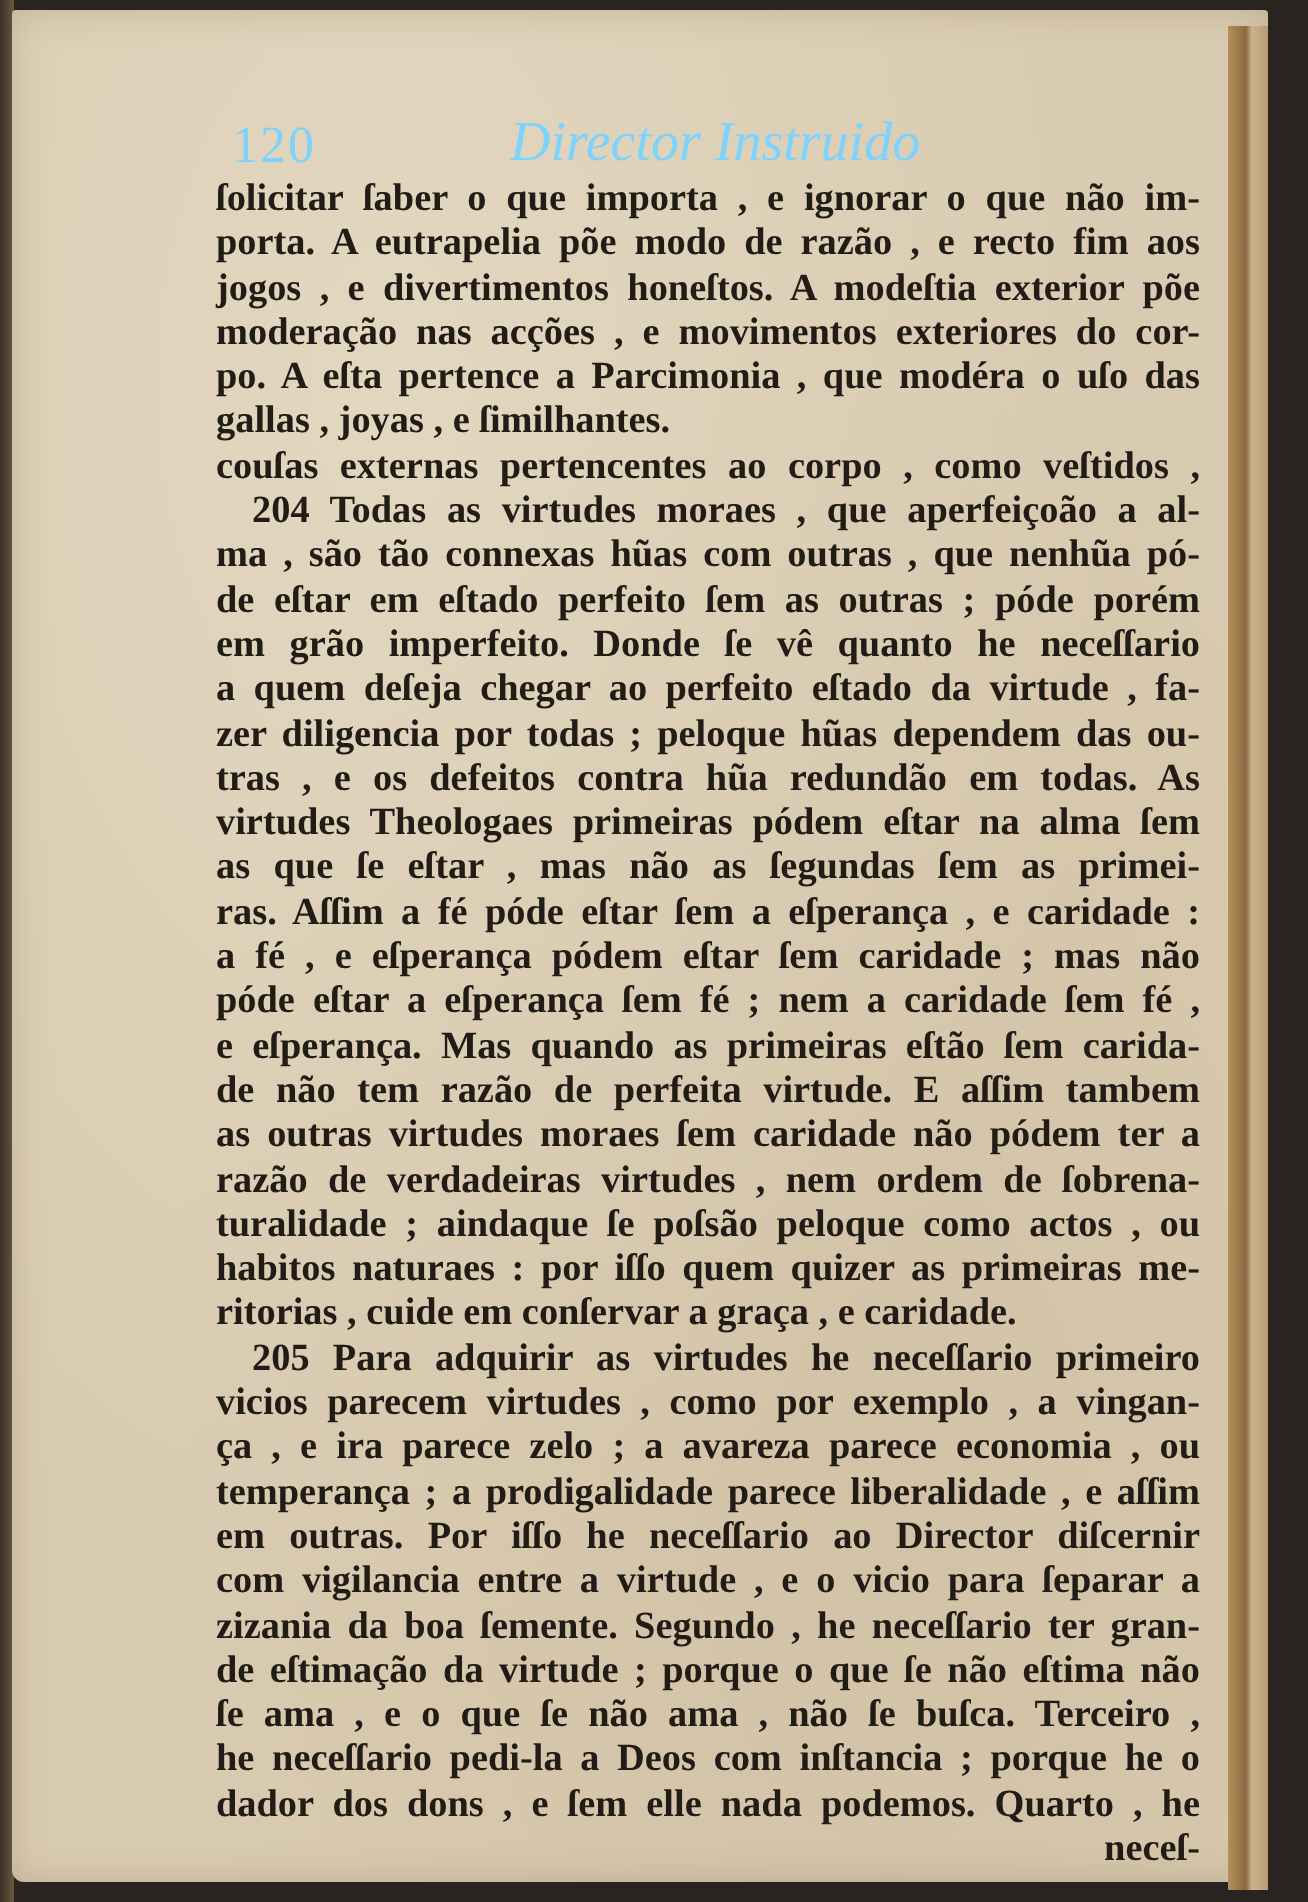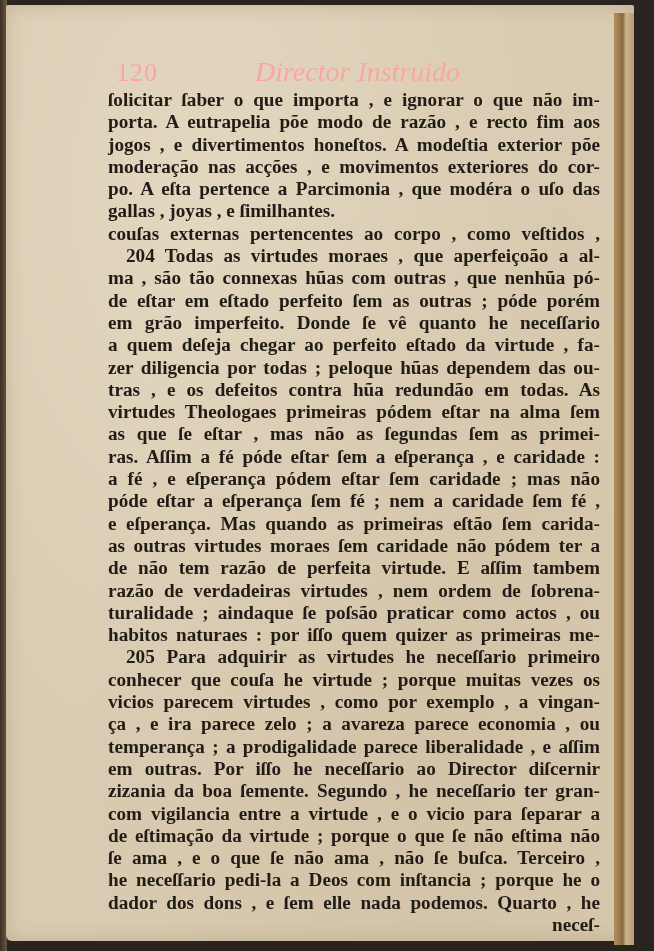--- a/index.html
+++ b/index.html
@@ -20,21 +20,21 @@
   .page-edge {
     position: absolute; right: 0; top: 8px; width: 20px; height: 932px;
     background: linear-gradient(to right, #b48f5c, #8a6a42 45%, #cbb58e 60%, #b89a70);
   }
   .left-edge {
     position: absolute; left: 0; top: 0; width: 7px; height: 951px;
     background: linear-gradient(to right, #3a2f26, #6b5740);
   }
   .header {
     position: absolute; left: 108px; top: 58px; width: 420px; height: 36px;
-    color: #fca5a5;
+    color: #7dd3fc;
   }
   .page-number {
     position: absolute; left: 8px; top: 0; font-size: 26px; letter-spacing: 1px;
   }
   .running-title {
     position: absolute; left: 147px; top: -2px; font-size: 28px; font-style: italic; font-family: Liberation Serif, serif;
   }
   .text-block {
     position: absolute; left: 108px; top: 89px; width: 492px;
     color: #221c16; font-size: 19.2px; line-height: 22.3px;
@@ -74,31 +74,31 @@
   <div class="line">em grão imperfeito. Donde ſe vê quanto he neceſſario</div>
   <div class="line">a quem deſeja chegar ao perfeito eſtado da virtude , fa-</div>
   <div class="line">zer diligencia por todas ; peloque hũas dependem das ou-</div>
   <div class="line">tras , e os defeitos contra hũa redundão em todas. As</div>
   <div class="line">virtudes Theologaes primeiras pódem eſtar na alma ſem</div>
   <div class="line">as que ſe eſtar , mas não as ſegundas ſem as primei-</div>
   <div class="line">ras. Aſſim a fé póde eſtar ſem a eſperança , e caridade :</div>
   <div class="line">a fé , e eſperança pódem eſtar ſem caridade ; mas não</div>
   <div class="line">póde eſtar a eſperança ſem fé ; nem a caridade ſem fé ,</div>
   <div class="line">e eſperança. Mas quando as primeiras eſtão ſem carida-</div>
+  <div class="line">de não tem razão de perfeita virtude. E aſſim tambem</div>
   <div class="line">as outras virtudes moraes ſem caridade não pódem ter a</div>
-  <div class="line">de não tem razão de perfeita virtude. E aſſim tambem</div>
   <div class="line">razão de verdadeiras virtudes , nem ordem de ſobrena-</div>
-  <div class="line">turalidade ; aindaque ſe poſsão praticar como actos , ou</div>
+  <div class="line">turalidade ; aindaque ſe poſsão peloque como actos , ou</div>
   <div class="line">habitos naturaes : por iſſo quem quizer as primeiras me-</div>
+  <div class="line last">ritorias , cuide em conſervar a graça , e caridade.</div>
   <div class="line indent">205 Para adquirir as virtudes he neceſſario primeiro</div>
-  <div class="line">conhecer que couſa he virtude ; porque muitas vezes os</div>
   <div class="line">vicios parecem virtudes , como por exemplo , a vingan-</div>
   <div class="line">ça , e ira parece zelo ; a avareza parece economia , ou</div>
   <div class="line">temperança ; a prodigalidade parece liberalidade , e aſſim</div>
   <div class="line">em outras. Por iſſo he neceſſario ao Director diſcernir</div>
+  <div class="line">com vigilancia entre a virtude , e o vicio para ſeparar a</div>
   <div class="line">zizania da boa ſemente. Segundo , he neceſſario ter gran-</div>
-  <div class="line">com vigilancia entre a virtude , e o vicio para ſeparar a</div>
   <div class="line">de eſtimação da virtude ; porque o que ſe não eſtima não</div>
   <div class="line">ſe ama , e o que ſe não ama , não ſe buſca. Terceiro ,</div>
   <div class="line">he neceſſario pedi-la a Deos com inſtancia ; porque he o</div>
   <div class="line">dador dos dons , e ſem elle nada podemos. Quarto , he</div>
   <div class="line catch">neceſ-</div>
 </div>
 
 </body></html>

